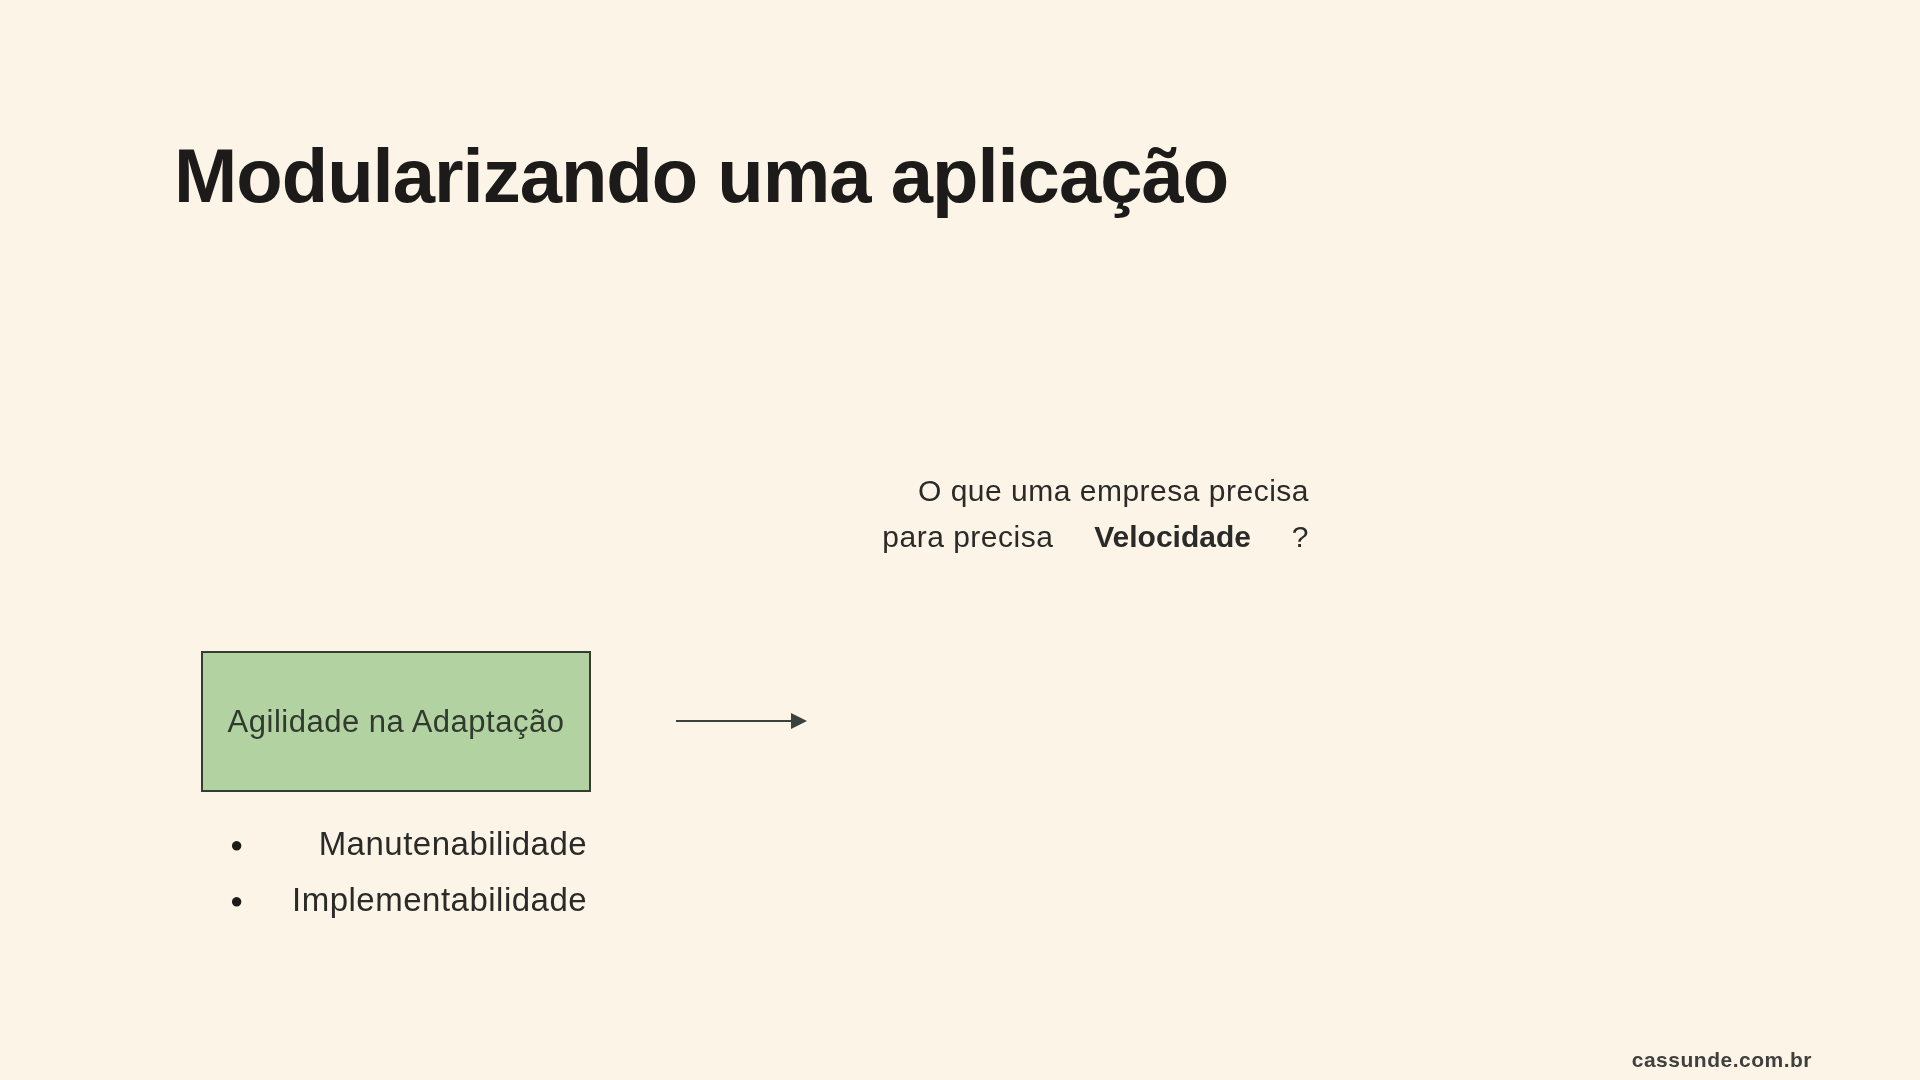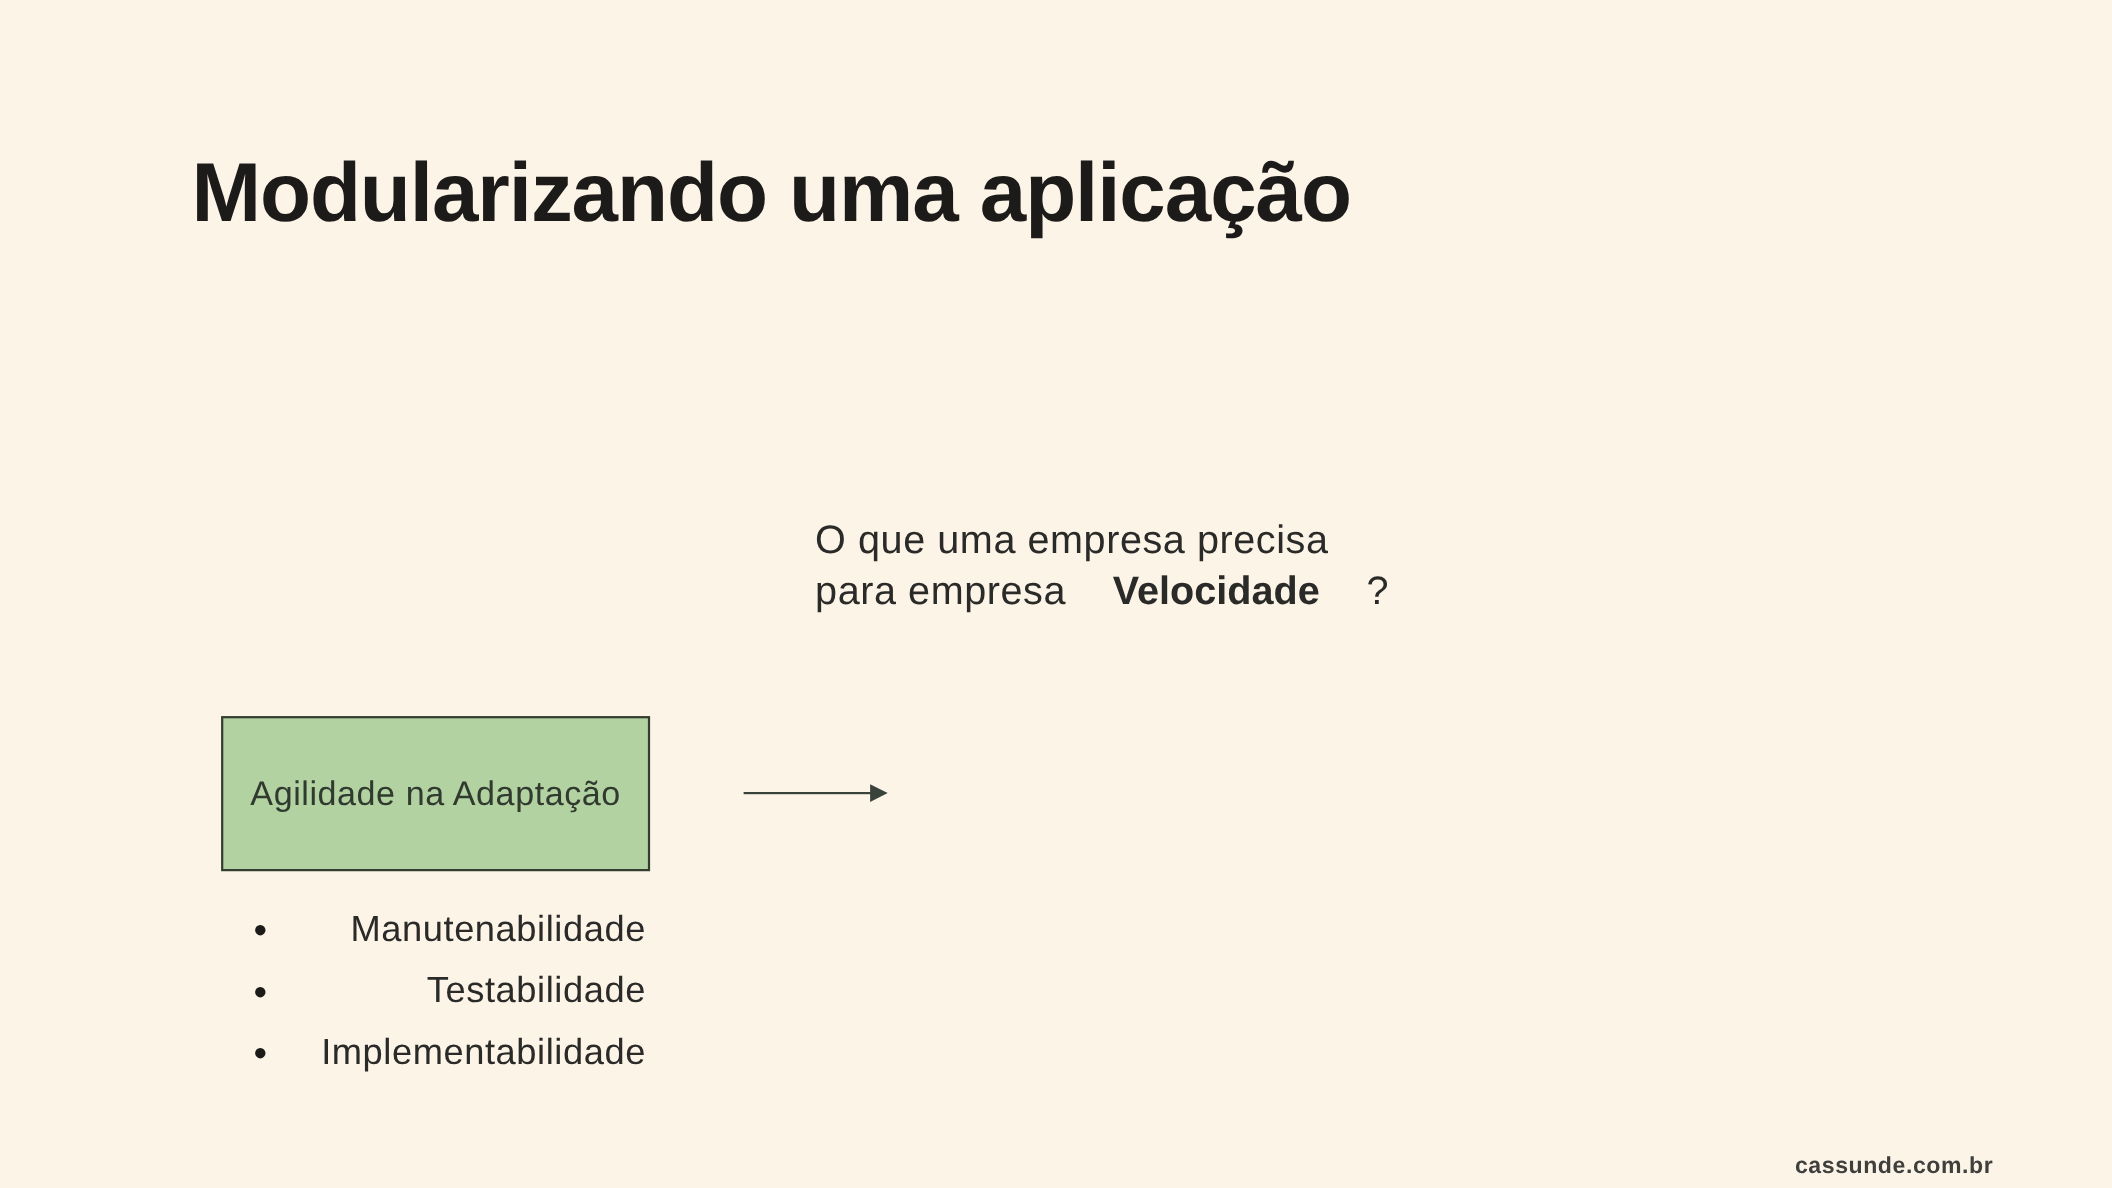--- a/index.html
+++ b/index.html
@@ -29,22 +29,22 @@
     font-size: 76px;
     font-weight: 800;
     letter-spacing: -1px;
     color: var(--title-color);
     white-space: nowrap;
   }
   .question {
     position: absolute;
     left: 661px; top: 404px;
     width: 600px;
-    text-align: left;
-    font-size: 36px;
+    text-align: right;
+    font-size: 30px;
     font-weight: 300;
     line-height: 46px;
     color: var(--text-color);
     letter-spacing: 0.5px;
   }
   .question .bold { font-weight: 700; letter-spacing: 0; }
   .diagram { position: absolute; left: 0; top: 0; width: 1920px; height: 1080px; }
   .dbox {
     position: absolute;
     top: 571px;
@@ -109,34 +109,33 @@
 </style>
 </head>
 <body>
 
 <div class="slide">
 
   <h1 class="slide-title">Modularizando uma aplicação</h1>
 
   <div class="question">
     <span>O que uma empresa precisa</span><br>
-    <span>para empresa </span><span class="bold">Velocidade</span><span> ?</span>
+    <span>para precisa </span><span class="bold">Velocidade</span><span> ?</span>
   </div>
 
   <div class="diagram">
     <div class="dbox left">
       <span>Agilidade na Adaptação</span>
     </div>
 
     <div class="arrow-line"></div>
     <div class="arrow-head"></div>
 
   </div>
 
   <ul class="bullets">
     <li>Manutenabilidade</li>
-    <li>Testabilidade</li>
     <li>Implementabilidade</li>
   </ul>
 
   <div class="footer-url">cassunde.com.br</div>
 
 </div>
 
 </body></html>

